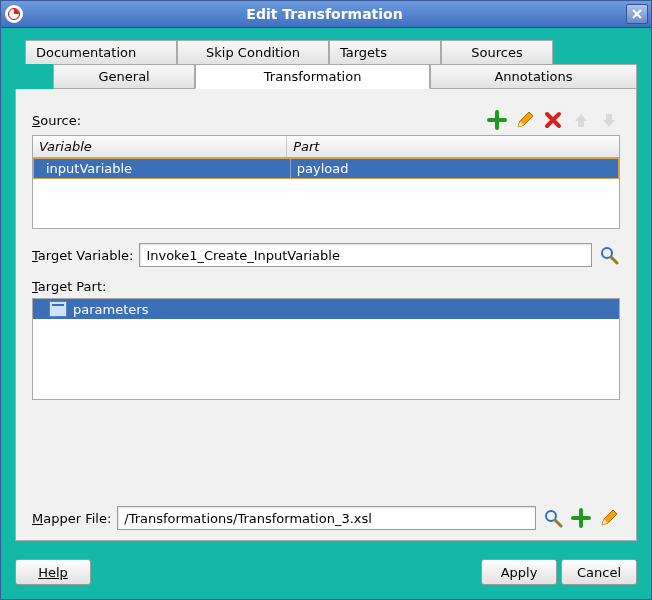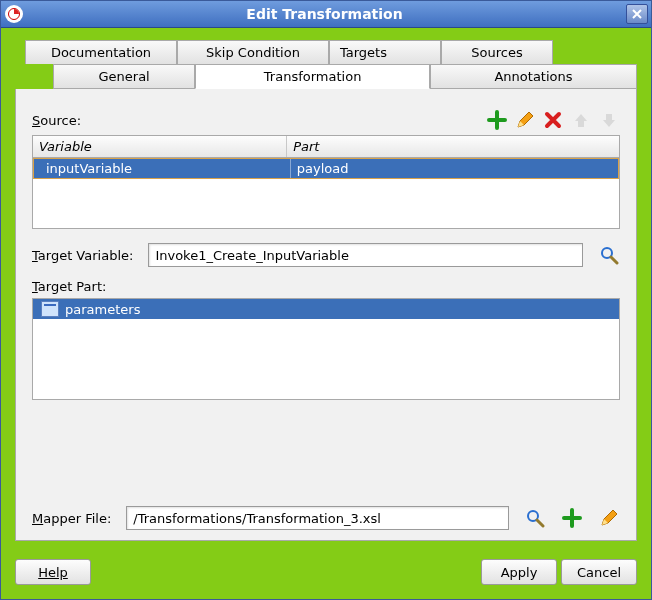--- a/index.html
+++ b/index.html
@@ -13,21 +13,21 @@
     color: #000;
     overflow: hidden;
   }
   .window {
     width: 652px;
     height: 600px;
     display: flex;
     flex-direction: column;
     border: 1px solid #3a5a9a;
     box-sizing: border-box;
-    background: #84cc16;
+    background: #14b8a6;
   }
   .titlebar {
     height: 26px;
     background: linear-gradient(to bottom, #6f9cde 0%, #3f6fc0 100%);
     display: flex;
     align-items: center;
     color: #fff;
     font-weight: bold;
     font-size: 14px;
     border-bottom: 1px solid #2a4a8a;
@@ -157,21 +157,21 @@
   }
   .table-row .cell {
     padding: 2px 6px;
     font-size: 13px;
   }
   .cell.var { width: 43%; border-right: 1px solid rgba(255,255,255,.4); }
   .cell.part { width: 57%; }
   .field-row {
     display: flex;
     align-items: center;
-    gap: 15px;
+    gap: 6px;
     margin-top: 14px;
     justify-content: center;
   }
   .text-input {
     flex: 1;
     border: 1px solid #9a9a9a;
     background: #fff;
     height: 22px;
     padding: 0 6px;
     font-family: inherit;
@@ -182,21 +182,21 @@
     border: 1px solid #a9a9a9;
     background: #fff;
     margin-top: 4px;
     min-height: 100px;
   }
   .part-row.selected {
     background: #3b6fb8;
     color: #fff;
     display: flex;
     align-items: center;
-    padding: 2px 8px;
+    padding: 2px 16px;
     gap: 6px;
   }
   .part-icon {
     width: 16px;
     height: 14px;
     background: #cfe3fb;
     border: 1px solid #5a7fbf;
     position: relative;
   }
   .part-icon::before {
@@ -223,21 +223,21 @@
     padding: 0 10px;
   }
   .btn.default {
     border: 1px solid #5a7fbf;
     box-shadow: 0 0 0 1px #9db8e2 inset;
   }
   .footer-right { display: flex; gap: 4px; }
   .spacer-flex { flex: 1; }
 
   
-  .tab.doc { width: 130px; text-align:center; }
+  .tab.doc { width: 130px; }
   .tab.skip { width: 130px; text-align:center; }
   .tab.targets { width: 90px; text-align:left; }
   .tab.sources { width: 90px; text-align:center; }
   .tab.general { width: 130px; text-align:center; }
   .tab.transform { width: 230px; text-align:center; }
   .tab.annot { width: 200px; text-align:center; }
   .tabrow.top { margin-left: 10px; }
   .tabrow.bottom { margin-left: 38px; }
 </style>
 </head>

